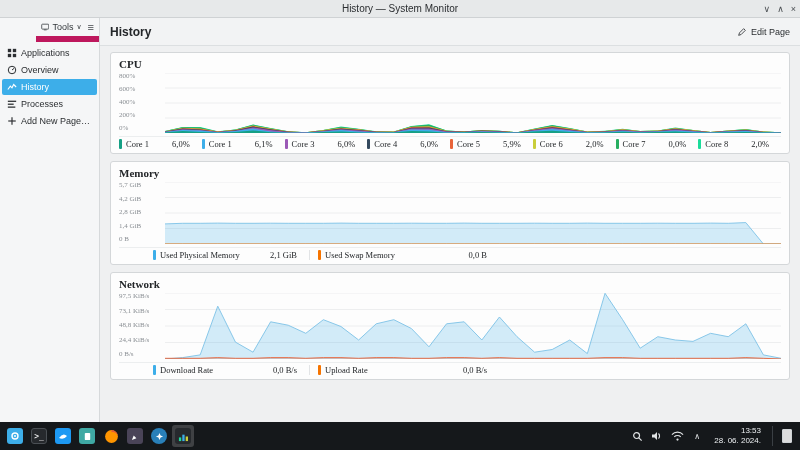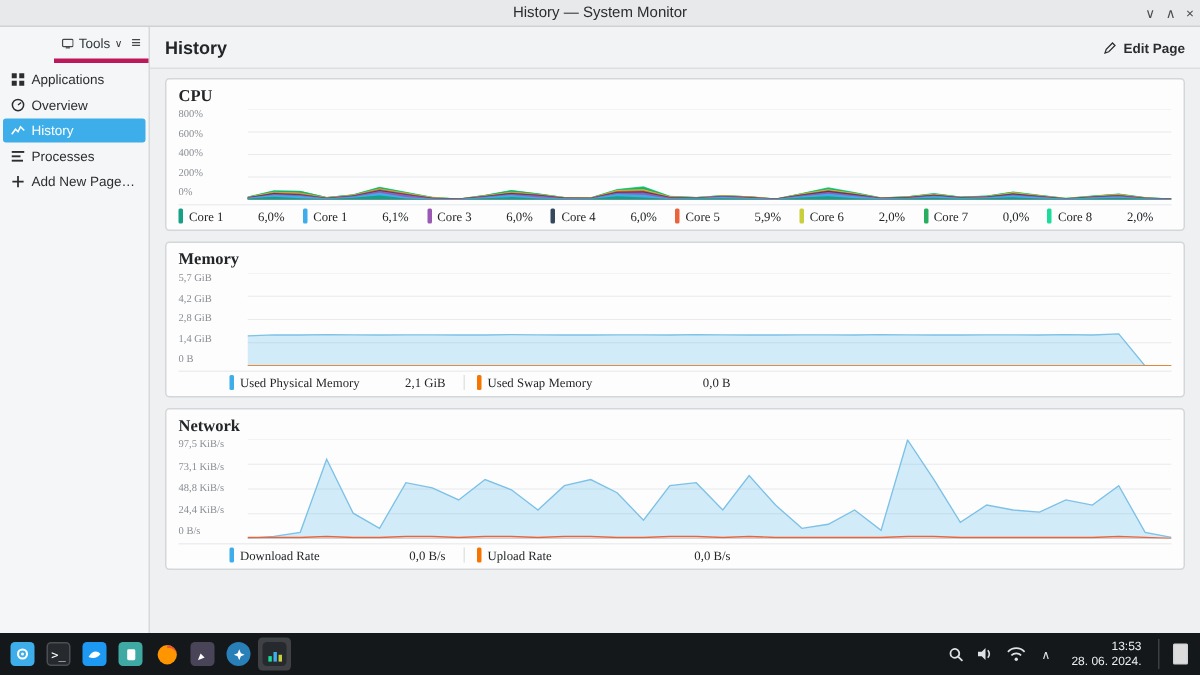--- a/index.html
+++ b/index.html
@@ -10,35 +10,35 @@
   .titlebar { height:18px; background:#e7e9ea; border-bottom:1px solid #cfd2d4;
     display:flex; align-items:center; justify-content:center; position:relative; }
   .tb-title { font-size:10px; color:#2b2e31; }
   .tb-buttons { position:absolute; right:4px; top:0; height:18px; display:flex; align-items:center; gap:7px; }
   .tb-btn { font-size:9px; color:#4a4e52; cursor:default; line-height:1; }
 
   
   .window { display:flex; height:404px; background:#eff0f1; }
   .sidebar { width:100px; background:#f5f6f7; border-right:1px solid #d6d9db; display:flex; flex-direction:column; }
   .sidebar-toolbar { height:24px; display:flex; align-items:center; gap:3px; padding:0 5px;
-    border-bottom:3px solid #be185d; font-size:9px; color:#33383c;margin-left:36px; }
+    border-bottom:6px solid #be185d; font-size:9px; color:#33383c;margin-left:36px; }
   .sidebar-toolbar .spacer { flex:1; }
   .hamburger { font-size:11px; color:#44484c; }
   .sidebar-items { padding:3px 2px; display:flex; flex-direction:column; gap:1px; }
   .sidebar-item { display:flex; align-items:center; gap:4px; padding:3px 5px; font-size:9px;
     color:#2b2e31; border-radius:2px; cursor:default; }
   .sidebar-item.selected { background:#3daee9; color:#ffffff; }
   .sidebar-item svg { flex:none; }
 
   .main { flex:1; display:flex; flex-direction:column; min-width:0; }
   .main-header { height:28px; display:flex; align-items:center; padding:0 10px;
     border-bottom:1px solid #dcdfe1; background:#f2f3f4; }
   .main-header h1 { font-size:12px; font-weight:bold; color:#232629; }
   .edit-btn { margin-left:auto; display:flex; align-items:flex-start; gap:4px; font-size:9px;
-    color:#2b2e31; background:none; border:none; cursor:default;font-weight:bold; }
+    color:#2b2e31; background:none; border:none; cursor:default; }
 
   .content { flex:1; padding:6px 10px; display:flex; flex-direction:column; gap:7px; overflow:hidden;font-family:Liberation Serif, serif; }
   .card { background:#fdfdfd; border:1px solid #d4d7d9; border-radius:3px; padding:5px 8px 4px; }
   .card h2 { font-size:11px; font-weight:bold; color:#232629; margin-bottom:3px; }
   .chart-row { display:flex; gap:4px; }
   .yticks { width:42px; display:flex; flex-direction:column; justify-content:space-between;
     font-size:7px; color:#8a8f94; line-height:1; padding-bottom:1px; }
   .chart-svg { flex:1; display:block; }
 
   .legend { display:flex; align-items:center; margin-top:3px; border-top:1px solid #eceeef; padding-top:2px; }

